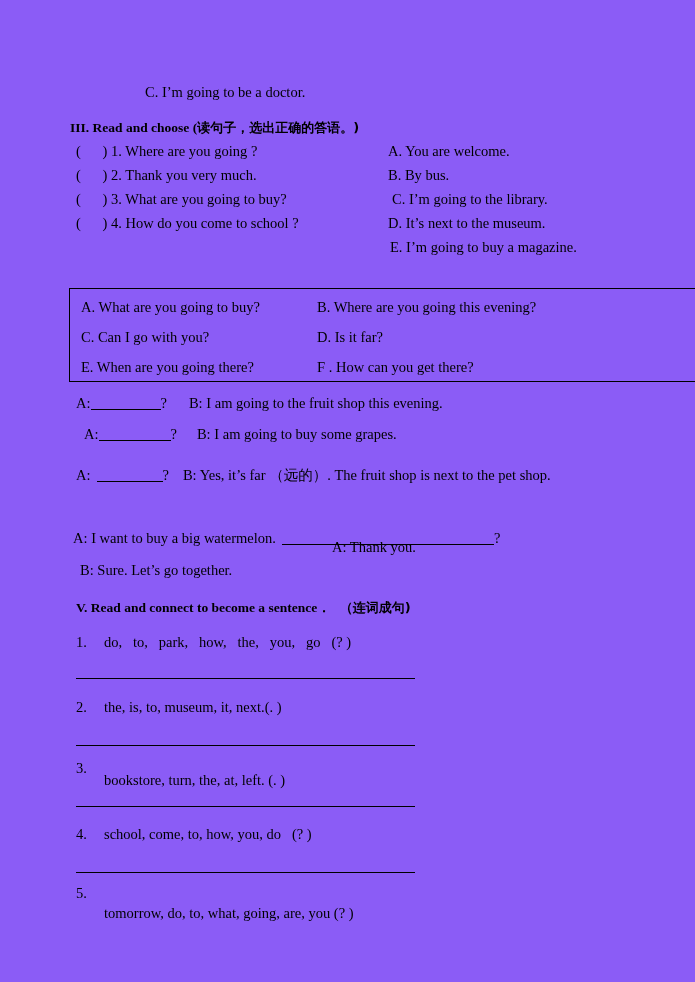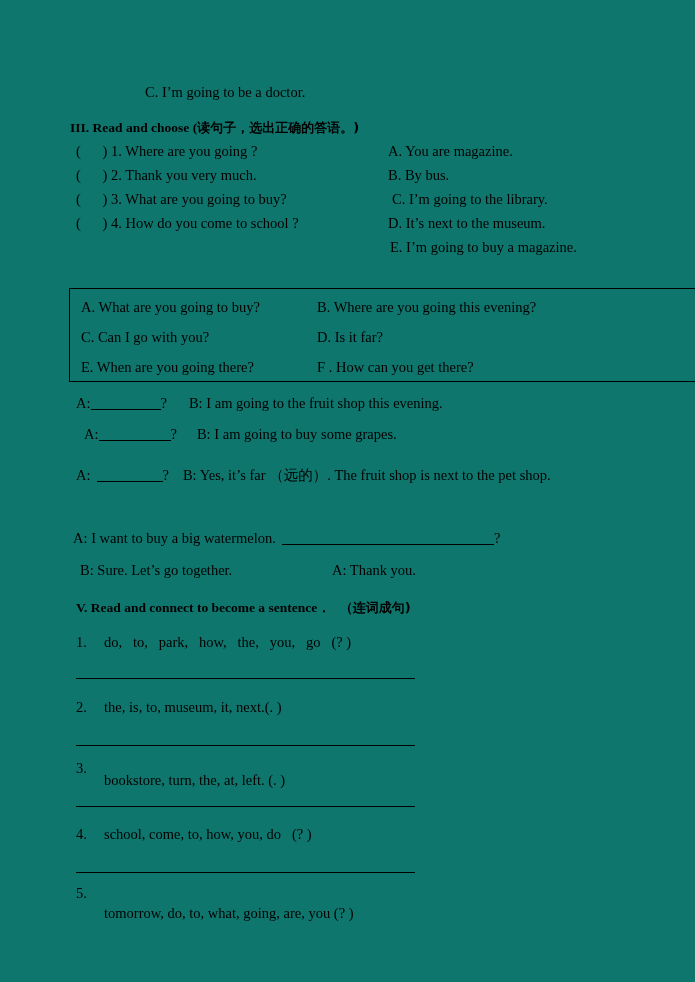--- a/index.html
+++ b/index.html
@@ -11,21 +11,21 @@
     width: 695px;
     height: 982px;
     position: relative;
     font-family: "Liberation Serif", "DejaVu Serif", serif;
     color: #000000;
     overflow: hidden;
   }
   .page {
     position: absolute;
     inset: 0;
-    background: #0f766e;
+    background: #8b5cf6;
   }
 
   
   .ln {
     position: absolute;
     white-space: pre;
     font-size: 14.5px;
     line-height: 1;
   }
   .bold {
@@ -108,21 +108,21 @@
 
   <div style="position:absolute; left:70px; top:118px;">
     <span class="bold">III. Read and choose (</span><span class="cn">读句子，选出正确的答语。)</span>
   </div>
 
   <div class="match-left" style="top:144px;"><span>(      ) </span><span>1. Where are you going ?</span></div>
   <div class="match-left" style="top:168px;"><span>(      ) </span><span>2. Thank you very much.</span></div>
   <div class="match-left" style="top:192px;"><span>(      ) </span><span>3. What are you going to buy?</span></div>
   <div class="match-left" style="top:216px;"><span>(      ) </span><span>4. How do you come to school ?</span></div>
 
-  <div class="match-right" style="left:388px; top:144px;">A. You are magazine.</div>
+  <div class="match-right" style="left:388px; top:144px;">A. You are welcome.</div>
   <div class="match-right" style="left:388px; top:168px;">B. By bus.</div>
   <div class="match-right" style="left:392px; top:192px;">C. I’m going to the library.</div>
   <div class="match-right" style="left:388px; top:216px;">D. It’s next to the museum.</div>
   <div class="match-right" style="left:390px; top:240px;">E. I’m going to buy a magazine.</div>
 
 
   <div class="optbox">
     <div class="opt" style="left:11px; top:11px;">A. What are you going to buy?</div>
     <div class="opt" style="left:247px; top:11px;">B. Where are you going this evening?</div>
     <div class="opt" style="left:11px; top:41px;">C. Can I go with you?</div>
@@ -134,21 +134,21 @@
   <div class="ln" style="left:84px; top:427px;"><span>A:</span><span class="blank" style="width:72px;"></span><span>?</span><span style="display:inline-block;width:20px;"></span><span>B: I am going to buy some grapes.</span></div>
 
   <div class="ln" style="left:76px; top:396px;"><span>A:</span><span class="blank" style="width:70px;"></span><span>?</span><span style="display:inline-block;width:22px;"></span><span>B: I am going to the fruit shop this evening.</span></div>
 
   <div class="ln" style="left:76px; top:468px;"><span>A:</span><span style="display:inline-block;width:6px;"></span><span class="blank" style="width:66px;"></span><span>?</span><span style="display:inline-block;width:14px;"></span><span>B: Yes, it’s far （远的）. The fruit shop is next to the pet shop.</span></div>
 
 
   <div class="ln" style="left:73px; top:531px;"><span>A: I want to buy a big watermelon.</span><span style="display:inline-block;width:6px;"></span><span class="blank" style="width:212px;"></span><span>?</span></div>
 
   <div class="ln" style="left:80px; top:563px;">B: Sure. Let’s go together.</div>
-  <div class="ln" style="left:332px; top:563px;text-align:right;">A: Thank you.</div>
+  <div class="ln" style="left:332px; top:540px;text-align:right;">A: Thank you.</div>
 
   <div style="position:absolute; left:76px; top:598px;">
     <span class="bold">V. Read and  connect to become a sentence．</span><span style="display:inline-block;width:9px;"></span><span class="cn">（连词成句)</span>
   </div>
 
   <div class="num" style="top:635px;">1.</div>
   <div class="words" style="left:104px; top:635px;">do,   to,   park,   how,   the,   you,   go   (? )</div>
   <div class="rule" style="top:678px;"></div>
 
   <div class="num" style="top:700px;">2.</div>

